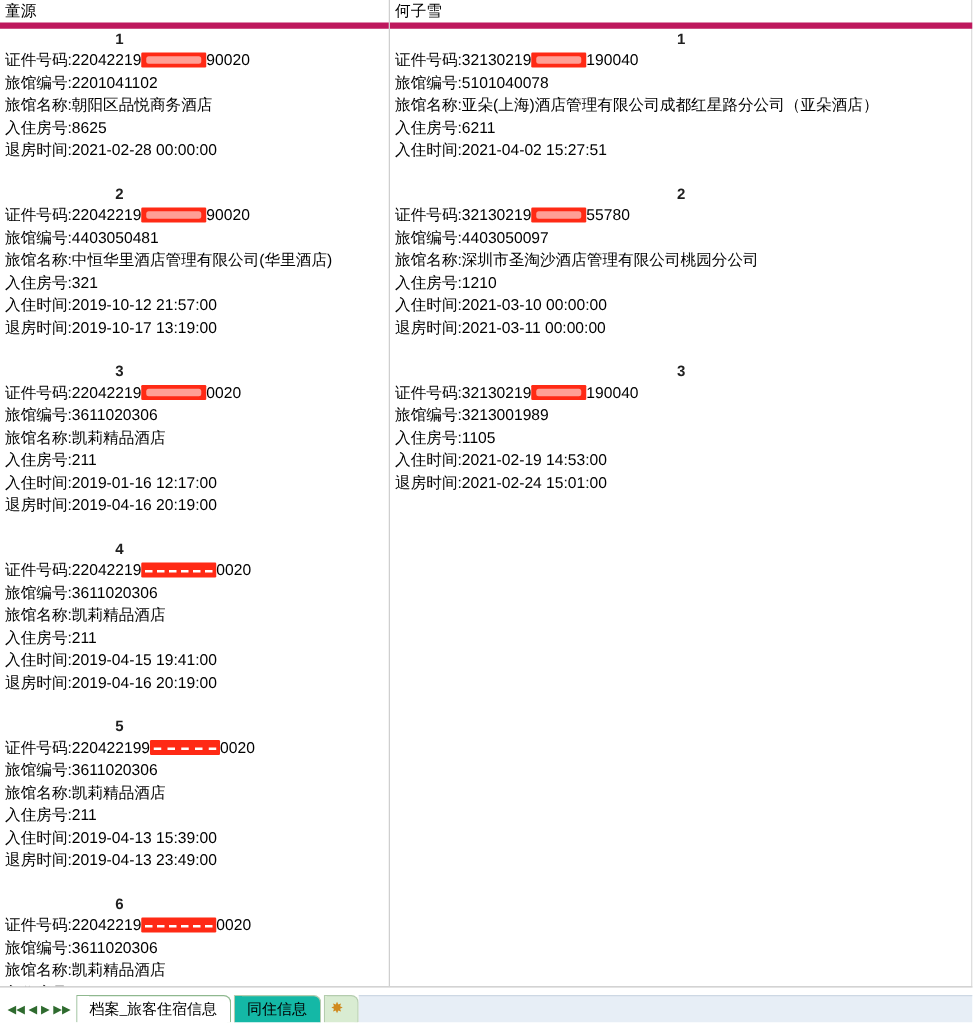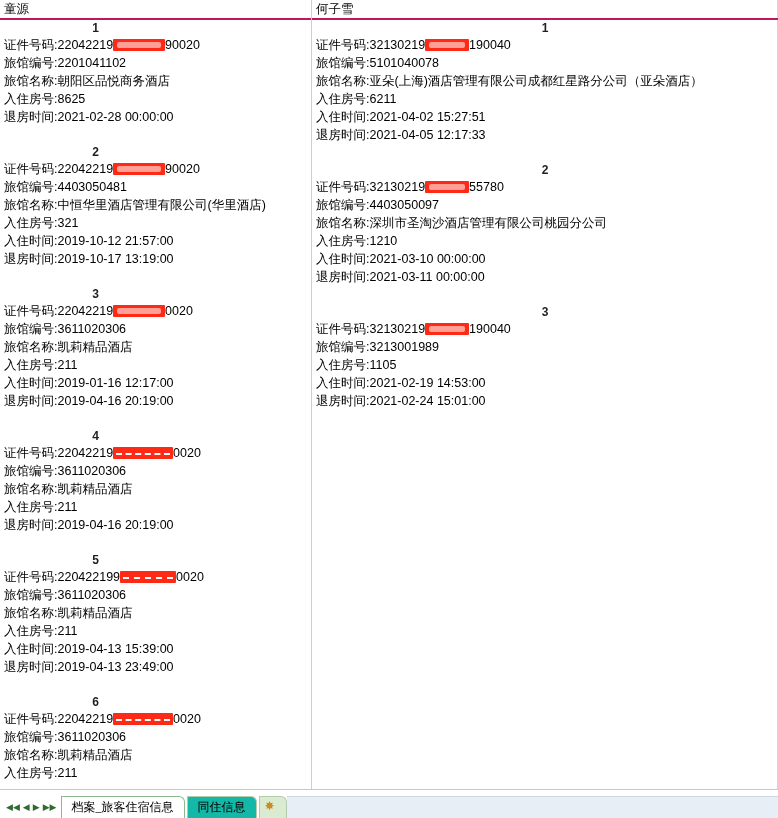--- a/index.html
+++ b/index.html
@@ -38,21 +38,21 @@
   }
   .col-a { width: 312px; }
   .col-b { width: 466px; border-right: none; }
   .col-header {
     height: 18px;
     line-height: 18px;
     padding-left: 4px;
     font-size: 12.5px;
     white-space: nowrap;
     overflow: hidden;
-    border-bottom: 2px solid #be185d;
+    border-bottom: 5px solid #be185d;
   }
   .group {
     padding: 0;
   }
   .grp-num {
     height: 16px;
     line-height: 16px;
     text-align: center;
     font-size: 12px;
     font-weight: bold;
@@ -201,20 +201,21 @@
             <div class="row"><span>入住时间:</span><span>2019-01-16 12:17:00</span></div>
             <div class="row"><span>退房时间:</span><span>2019-04-16 20:19:00</span></div>
             <div class="row blank"></div>
           </div>
           <div class="group">
             <div class="grp-num left-ind">4</div>
             <div class="row"><span>证件号码:22042219</span><span class="redact dashes" style="width: 60px;"></span><span>0020</span></div>
             <div class="row"><span>旅馆编号:</span><span>3611020306</span></div>
             <div class="row"><span>旅馆名称:</span><span>凯莉精品酒店</span></div>
             <div class="row"><span>入住房号:</span><span>211</span></div>
+            <div class="row"><span>入住时间:</span><span>2019-04-15 19:41:00</span></div>
             <div class="row"><span>退房时间:</span><span>2019-04-16 20:19:00</span></div>
             <div class="row blank"></div>
           </div>
           <div class="group">
             <div class="grp-num left-ind">5</div>
             <div class="row"><span>证件号码:220422199</span><span class="redact dashes" style="width: 56px;"></span><span>0020</span></div>
             <div class="row"><span>旅馆编号:</span><span>3611020306</span></div>
             <div class="row"><span>旅馆名称:</span><span>凯莉精品酒店</span></div>
             <div class="row"><span>入住房号:</span><span>211</span></div>
             <div class="row"><span>入住时间:</span><span>2019-04-13 15:39:00</span></div>
@@ -234,21 +235,20 @@
     <div class="col col-b">
       <div class="col-header">何子雪</div>
       <div id="right-groups">
           <div class="group">
             <div class="grp-num">1</div>
             <div class="row"><span>证件号码:32130219</span><span class="redact smudge" style="width: 44px;"></span><span>190040</span></div>
             <div class="row"><span>旅馆编号:</span><span>5101040078</span></div>
             <div class="row"><span>旅馆名称:</span><span>亚朵(上海)酒店管理有限公司成都红星路分公司（亚朵酒店）</span></div>
             <div class="row"><span>入住房号:</span><span>6211</span></div>
             <div class="row"><span>入住时间:</span><span>2021-04-02 15:27:51</span></div>
-            <div class="row"><span>退房时间:</span><span>2021-04-05 12:17:33</span></div>
             <div class="row blank"></div>
           </div>
           <div class="group">
             <div class="grp-num">2</div>
             <div class="row"><span>证件号码:32130219</span><span class="redact smudge" style="width: 44px;"></span><span>55780</span></div>
             <div class="row"><span>旅馆编号:</span><span>4403050097</span></div>
             <div class="row"><span>旅馆名称:</span><span>深圳市圣淘沙酒店管理有限公司桃园分公司</span></div>
             <div class="row"><span>入住房号:</span><span>1210</span></div>
             <div class="row"><span>入住时间:</span><span>2021-03-10 00:00:00</span></div>
             <div class="row"><span>退房时间:</span><span>2021-03-11 00:00:00</span></div>

